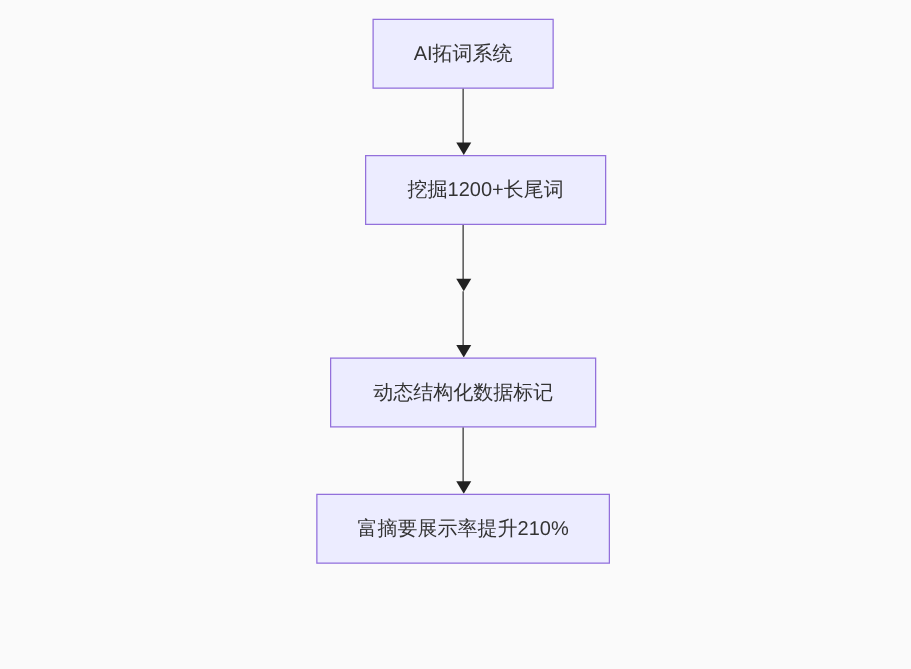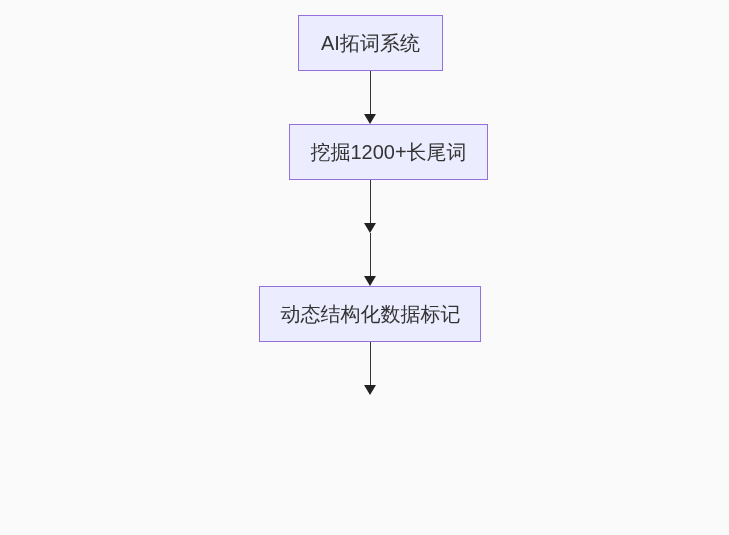--- a/index.html
+++ b/index.html
@@ -34,21 +34,21 @@
     transform: translateX(6px);
   }
   .node {
     height: 56px;
     display: flex;
     align-items: center;
     justify-content: center;
     background: var(--node-fill);
     border: 1px solid var(--node-border);
     color: var(--text);
-    font-size: 20px;
+    font-size: 16px;
     white-space: nowrap;
     padding: 0 20px;
   }
   .node-0 { min-width: 145px; }
   .node-1 { min-width: 193px; margin-left: 36px; }
   .node-2 { min-width: 223px; }
   .node-3 { min-width: 213px; text-align: right; }
   .node-4 { min-width: 235px; }
   .connector {
     height: 53px;
@@ -102,15 +102,18 @@
 
     <div class="node node-3">
       <span>动态结构化数据标记</span>
     </div>
 
     <div class="connector">
       <div class="line"></div>
       <div class="arrowhead"></div>
     </div>
 
+    <div class="node node-4">
+      <span>富摘要展示率提升210%</span>
+    </div>
 
   </div>
 </div>
 
 </body></html>

